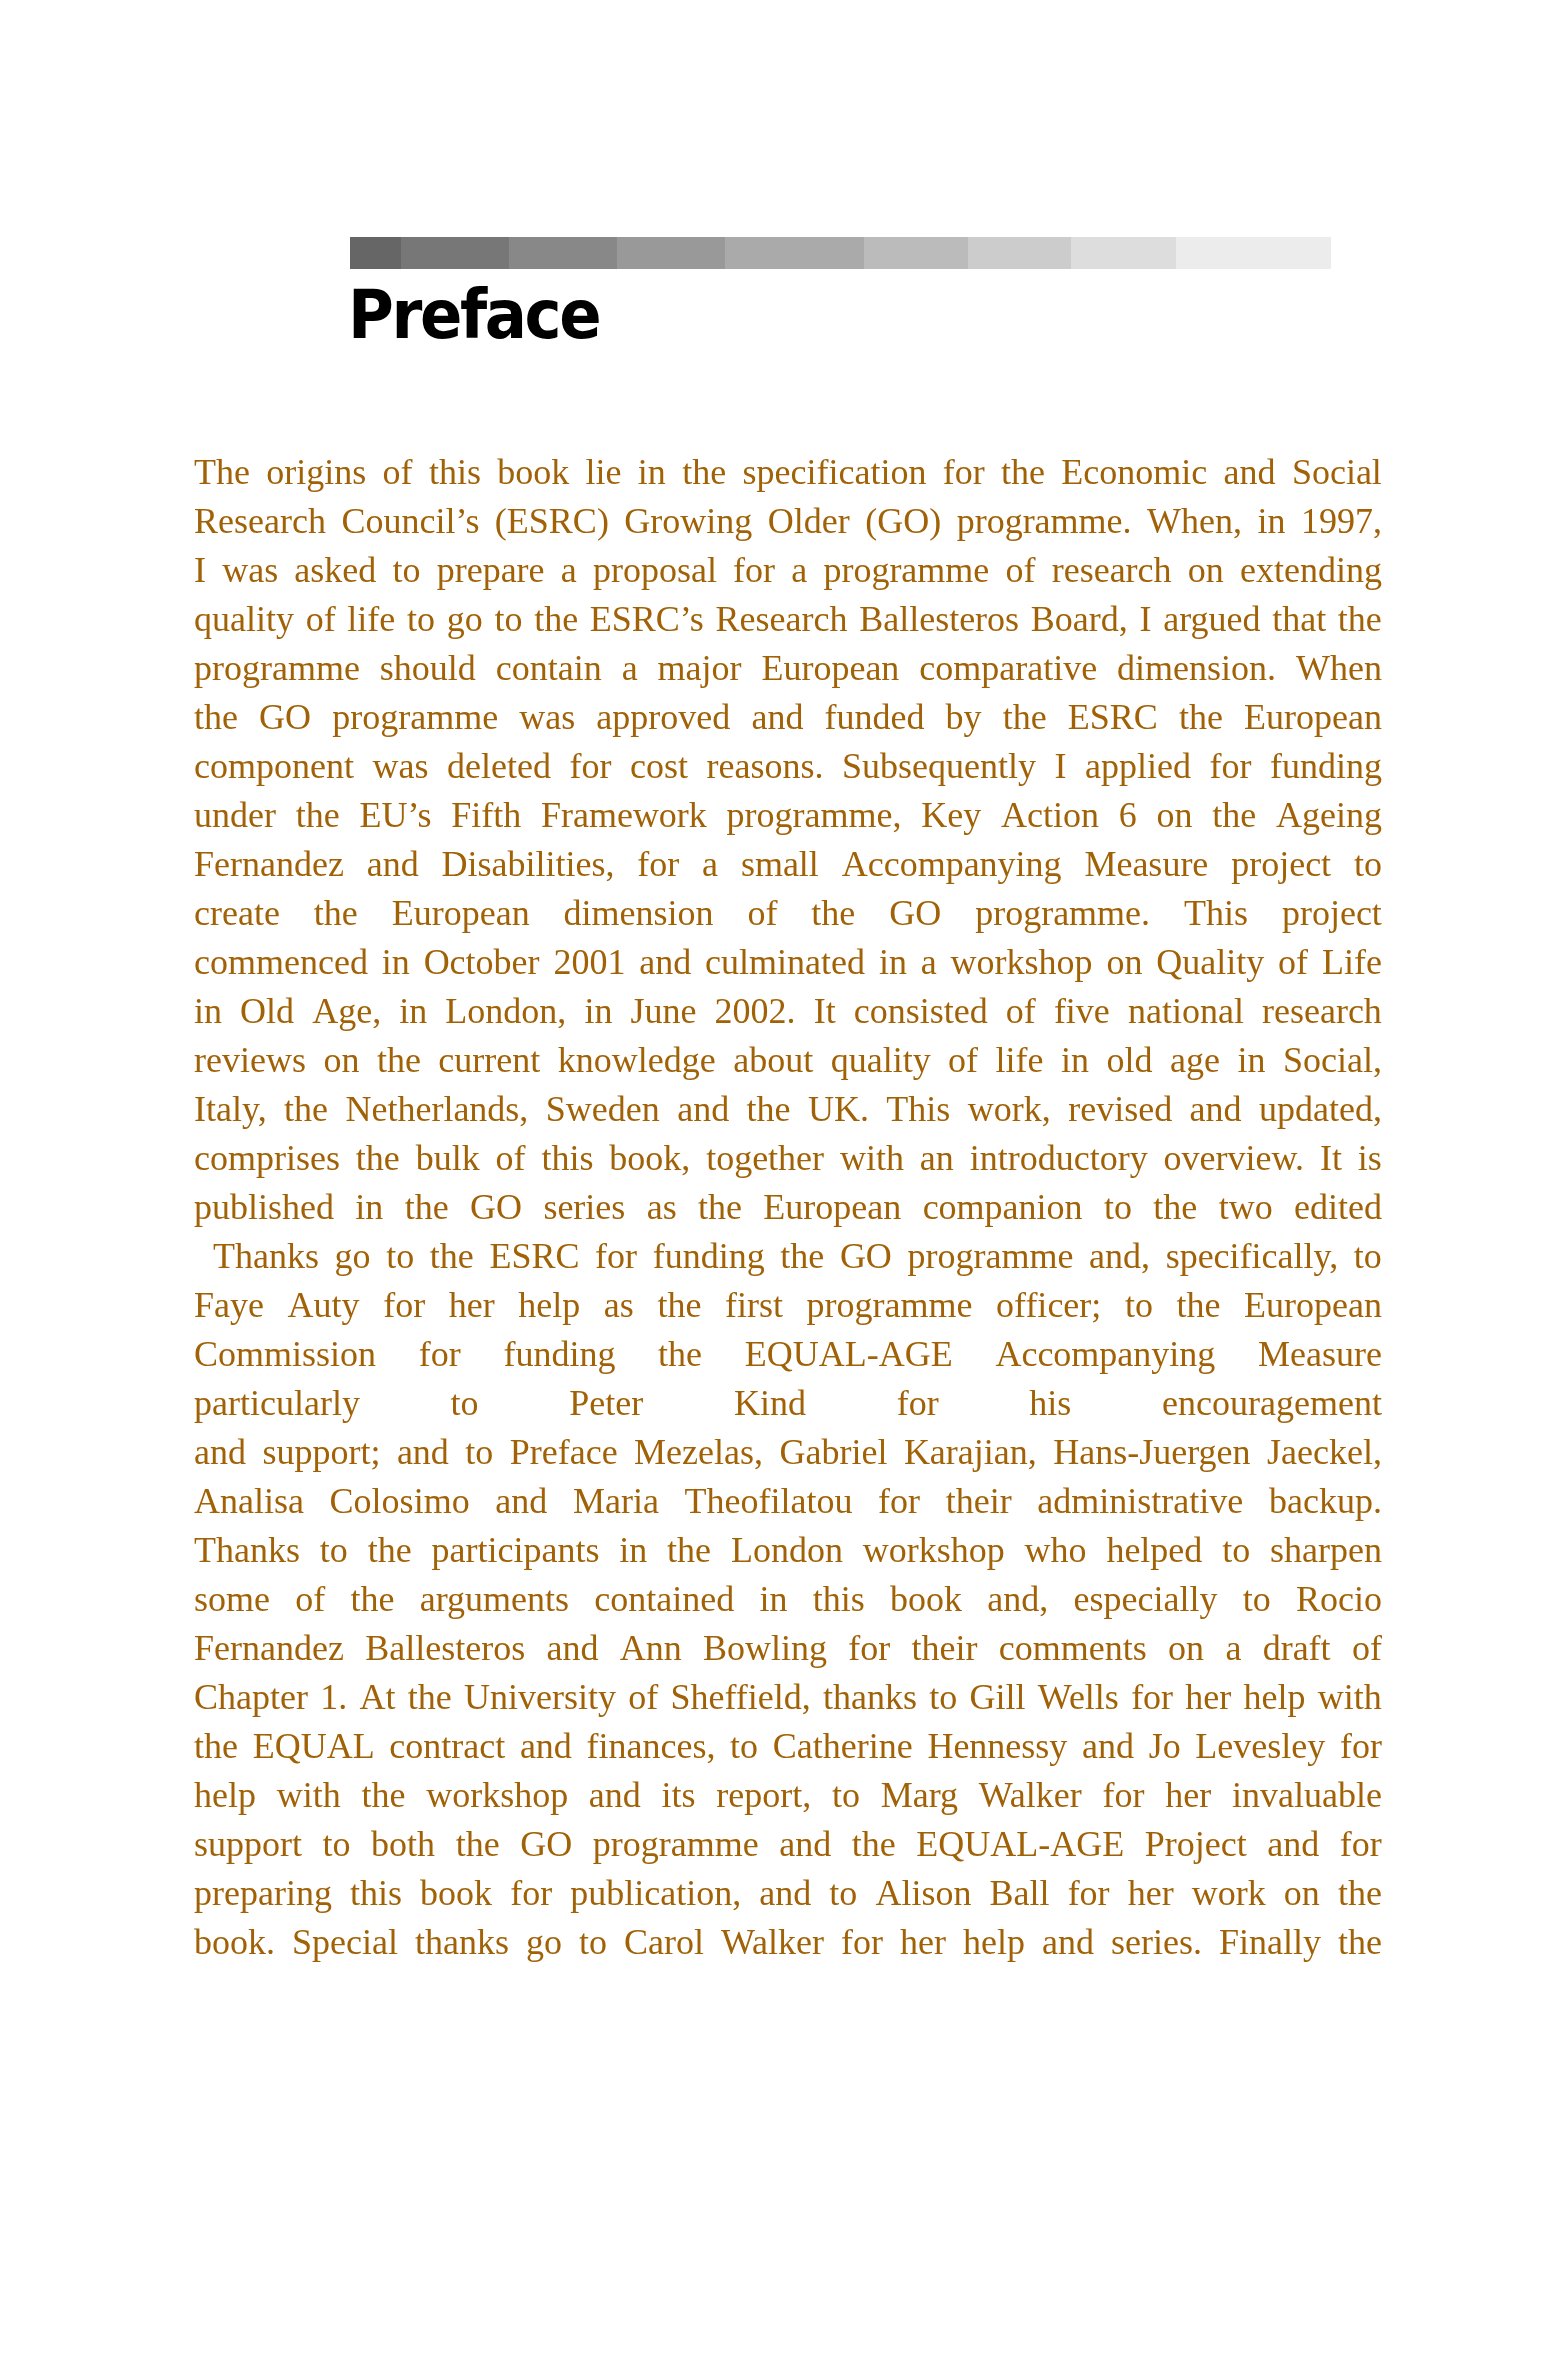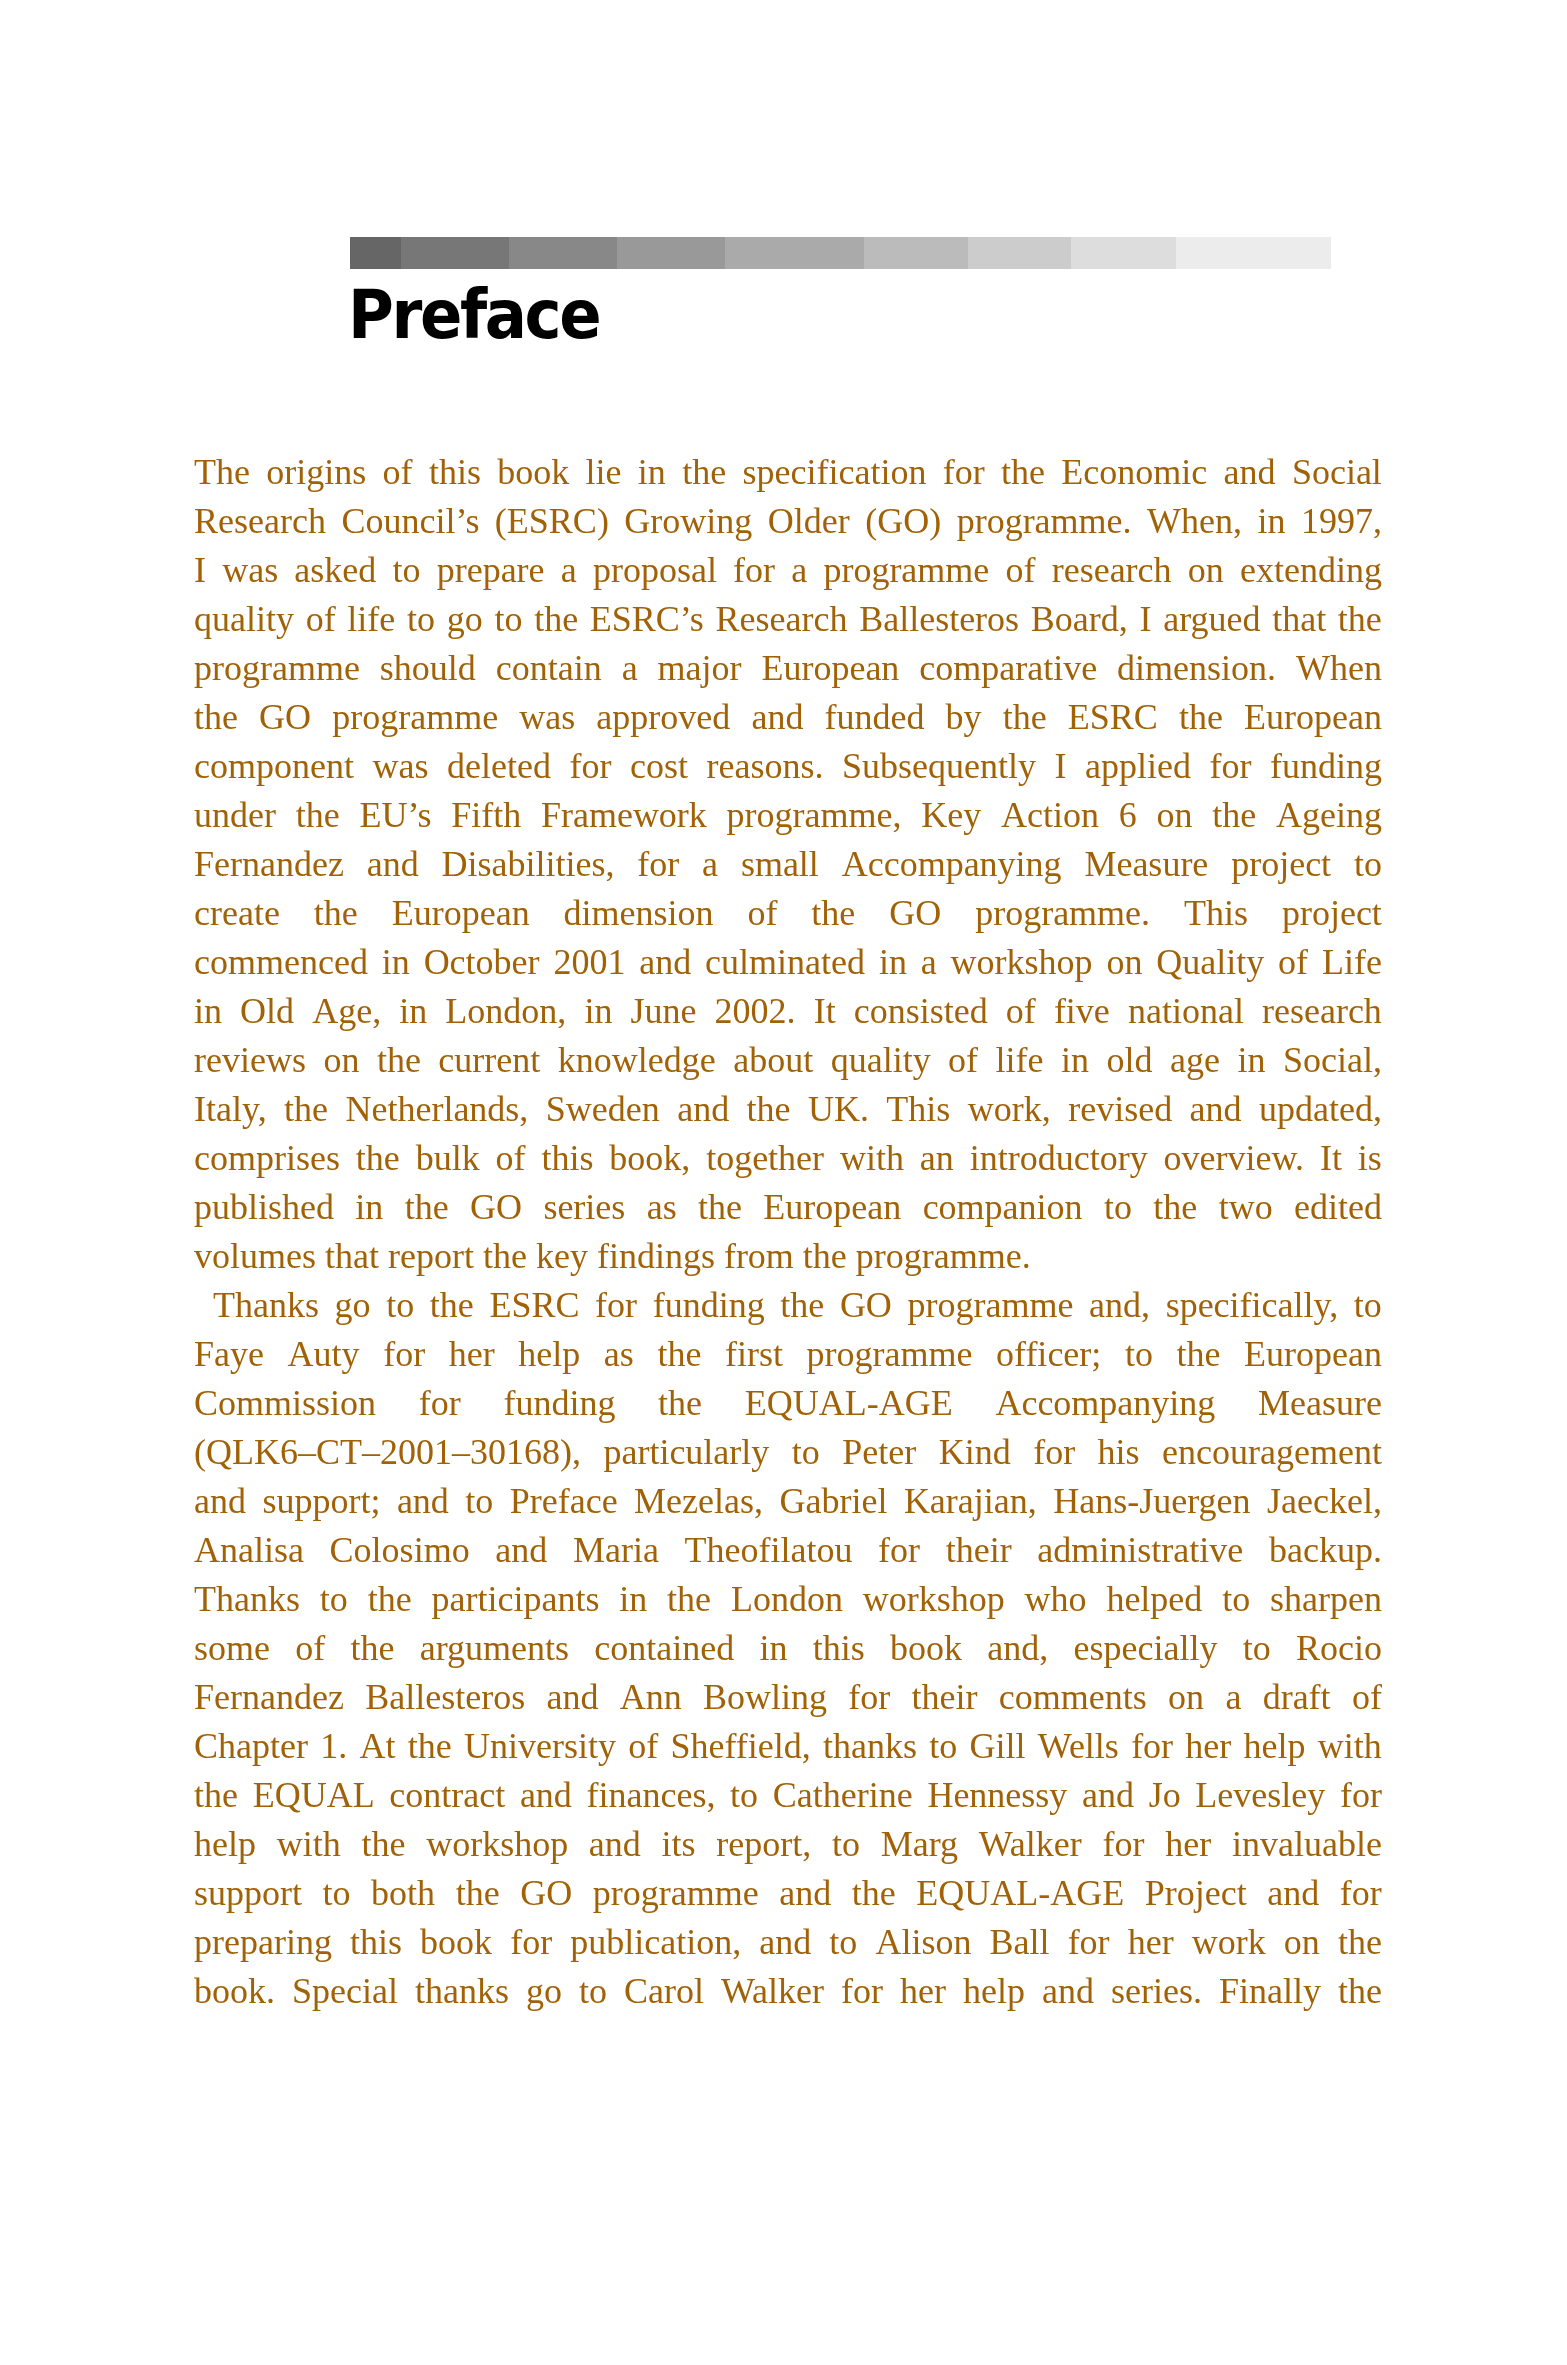--- a/index.html
+++ b/index.html
@@ -288,21 +288,20 @@
           <span>as</span>
           <span>the</span>
           <span>European</span>
           <span>companion</span>
           <span>to</span>
           <span>the</span>
           <span>two</span>
           <span>edited</span>
         </span>
       </div>
-      <div class="line last">volumes that report the key findings from the programme.</div>
     </div>
   <div class="paragraph">
       <div class="line indent">
         <span class="line-inner">
           <span>Thanks</span>
           <span>go</span>
           <span>to</span>
           <span>the</span>
           <span>ESRC</span>
           <span>for</span>
@@ -338,21 +337,20 @@
           <span>for</span>
           <span>funding</span>
           <span>the</span>
           <span>EQUAL-AGE</span>
           <span>Accompanying</span>
           <span>Measure</span>
         </span>
       </div>
       <div class="line">
         <span class="line-inner">
-          <span>(QLK6–CT–2001–30168),</span>
           <span>particularly</span>
           <span>to</span>
           <span>Peter</span>
           <span>Kind</span>
           <span>for</span>
           <span>his</span>
           <span>encouragement</span>
         </span>
       </div>
       <div class="line">

